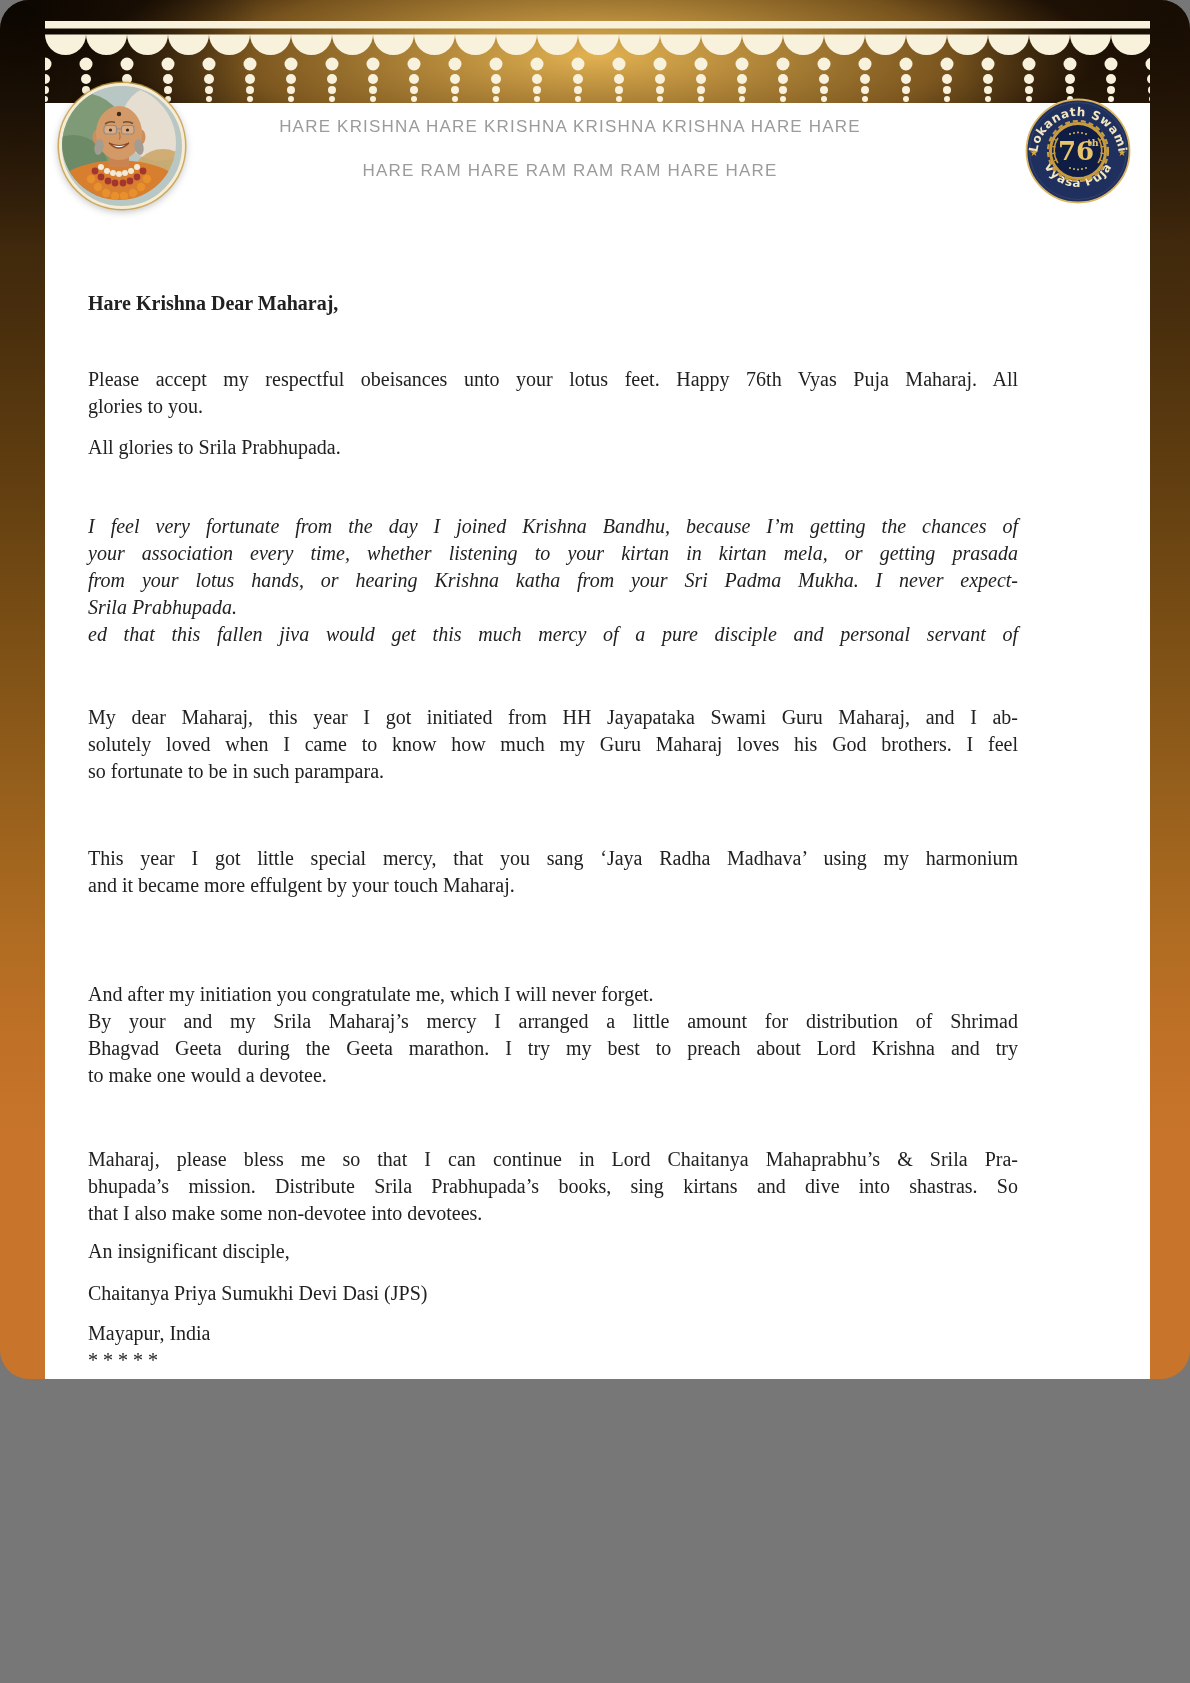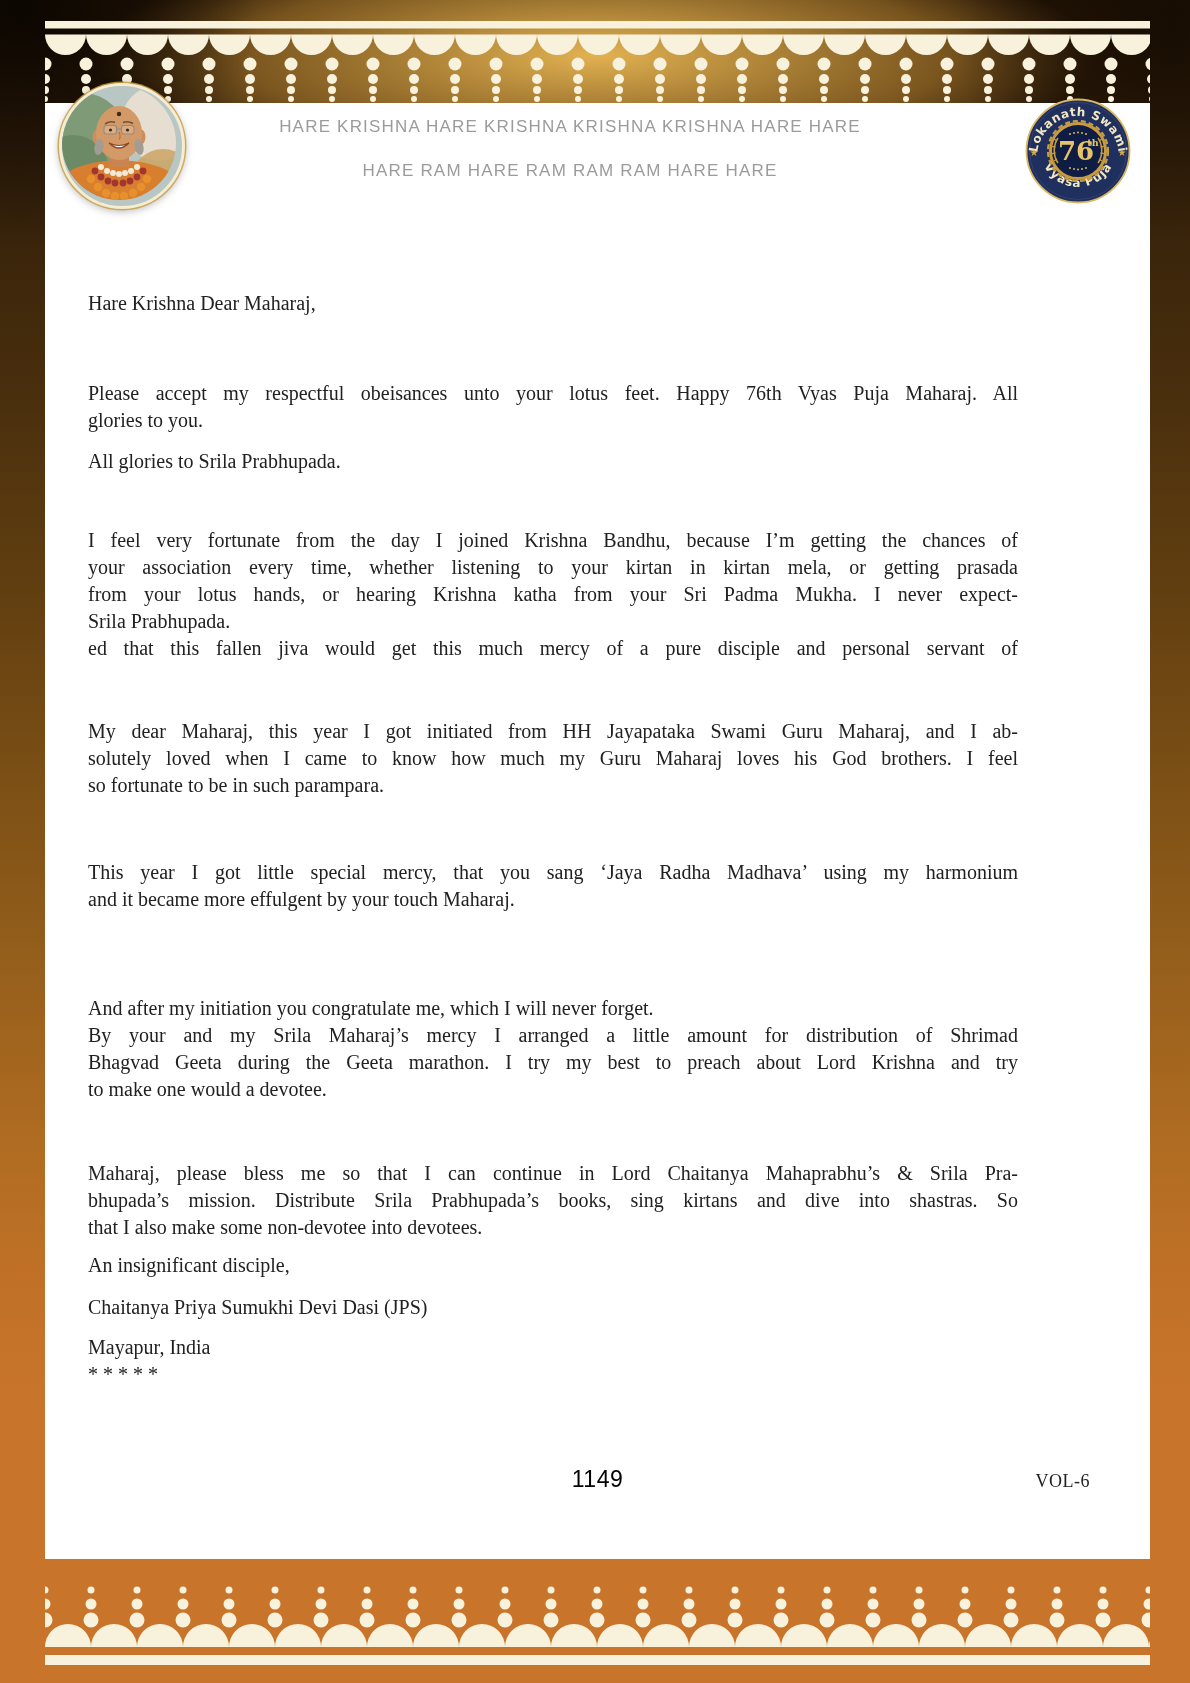--- a/index.html
+++ b/index.html
@@ -1,18 +1,19 @@
 <!DOCTYPE html>
 <html><head>
 <meta charset="utf-8">
 <style>
   html,body{margin:0;padding:0;background:#777;}
   .stage{
-    position:relative;width:1190px;height:1683px;overflow:hidden;
+    position:relative;width:1190px;height:1379px;overflow:hidden;
     font-family:"Liberation Serif",serif;
+    border-radius:29px;
   }
   .backdrop{
     position:absolute;inset:0;
     background:
       radial-gradient(circle 340px at 20px 10px, rgba(8,4,0,0.85), rgba(8,4,0,0) 70%),
       radial-gradient(circle 300px at 1170px 25px, rgba(14,7,0,0.6), rgba(14,7,0,0) 72%),
       radial-gradient(ellipse 640px 160px at 595px 55px, rgba(236,186,85,0.95), rgba(219,158,58,0.45) 55%, rgba(219,158,58,0) 78%),
       linear-gradient(180deg,#231405 0%,#33200a 10%,#472d0d 22%,#5f3d10 34%,#7b4f15 46%,#97601c 58%,#b06c22 68%,#c07127 76%,#c8752b 83%,#c8752b 100%);
   }
   .page-sheet{
@@ -184,31 +185,31 @@
         <circle cx="-4" cy="18" r="1"></circle>
         <circle cx="0" cy="18.5" r="1"></circle>
         <circle cx="4" cy="18" r="1"></circle>
         <circle cx="8" cy="17" r="1"></circle>
     </g>
     <text x="-2" y="9" text-anchor="middle" font-family="DejaVu Serif, serif" font-size="26" font-weight="bold" fill="#e7c469">76</text>
     <text x="15" y="-5" text-anchor="middle" font-family="DejaVu Serif, serif" font-size="9.5" font-weight="bold" fill="#e7c469">th</text>
   </svg>
 
   <div class="letter-body" id="letter-body">
-      <div class="para" style="margin-bottom: 63px;">
+      <div class="para" style="margin-bottom: 49px; font-weight: bold;">
         <div class="line">Hare Krishna Dear Maharaj,</div>
       </div>
       <div class="para" style="margin-bottom: 14px;">
         <div class="line jfull">Please accept my respectful obeisances unto your lotus feet. Happy 76th Vyas Puja Maharaj. All</div>
         <div class="line">glories to you.</div>
       </div>
       <div class="para" style="margin-bottom: 52px;">
         <div class="line">All glories to Srila Prabhupada.</div>
       </div>
-      <div class="para" style="margin-bottom: 56px;">
+      <div class="para" style="margin-bottom: 56px; font-style: italic;">
         <div class="line jfull">I feel very fortunate from the day I joined Krishna Bandhu, because I’m getting the chances of</div>
         <div class="line jfull">your association every time, whether listening to your kirtan in kirtan mela, or getting prasada</div>
         <div class="line jfull">from your lotus hands, or hearing Krishna katha from your Sri Padma Mukha. I never expect-</div>
         <div class="line">Srila Prabhupada.</div>
         <div class="line jfull">ed that this fallen jiva would get this much mercy of a pure disciple and personal servant of</div>
       </div>
       <div class="para" style="margin-bottom: 60px;">
         <div class="line jfull">My dear Maharaj, this year I got initiated from HH Jayapataka Swami Guru Maharaj, and I ab-</div>
         <div class="line jfull">solutely loved when I came to know how much my Guru Maharaj loves his God brothers. I feel</div>
         <div class="line">so fortunate to be in such parampara.</div>

